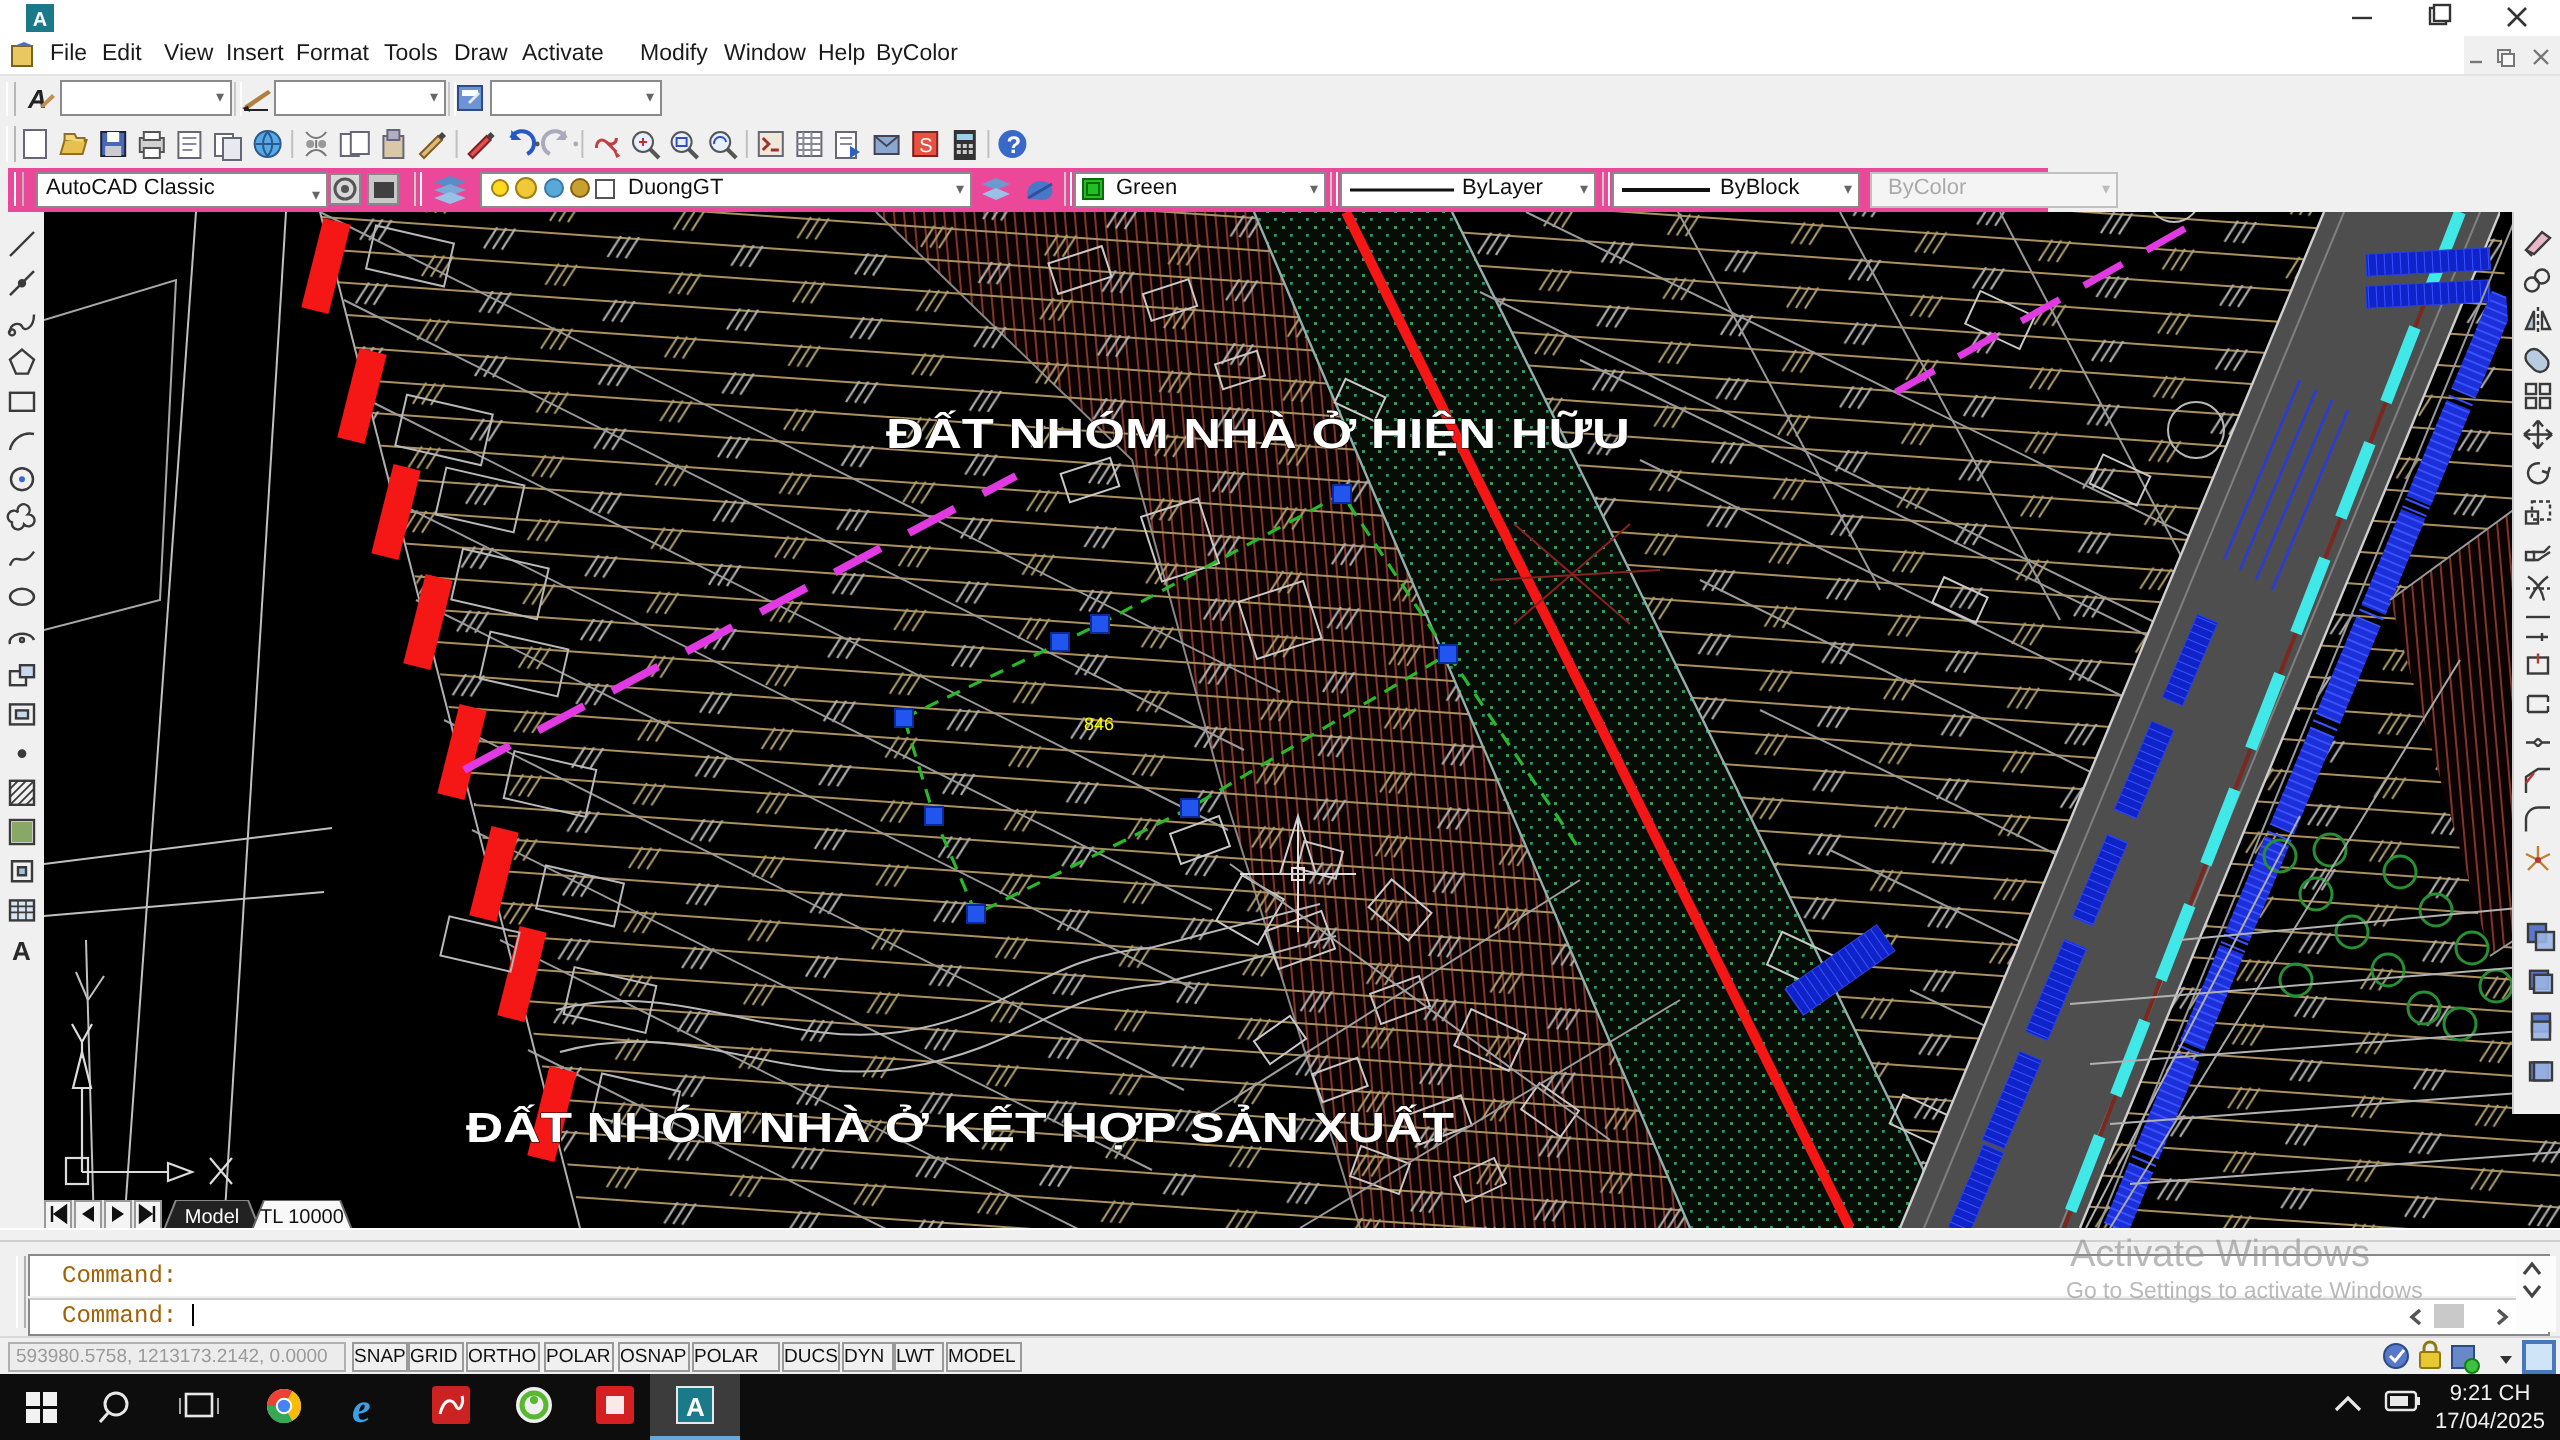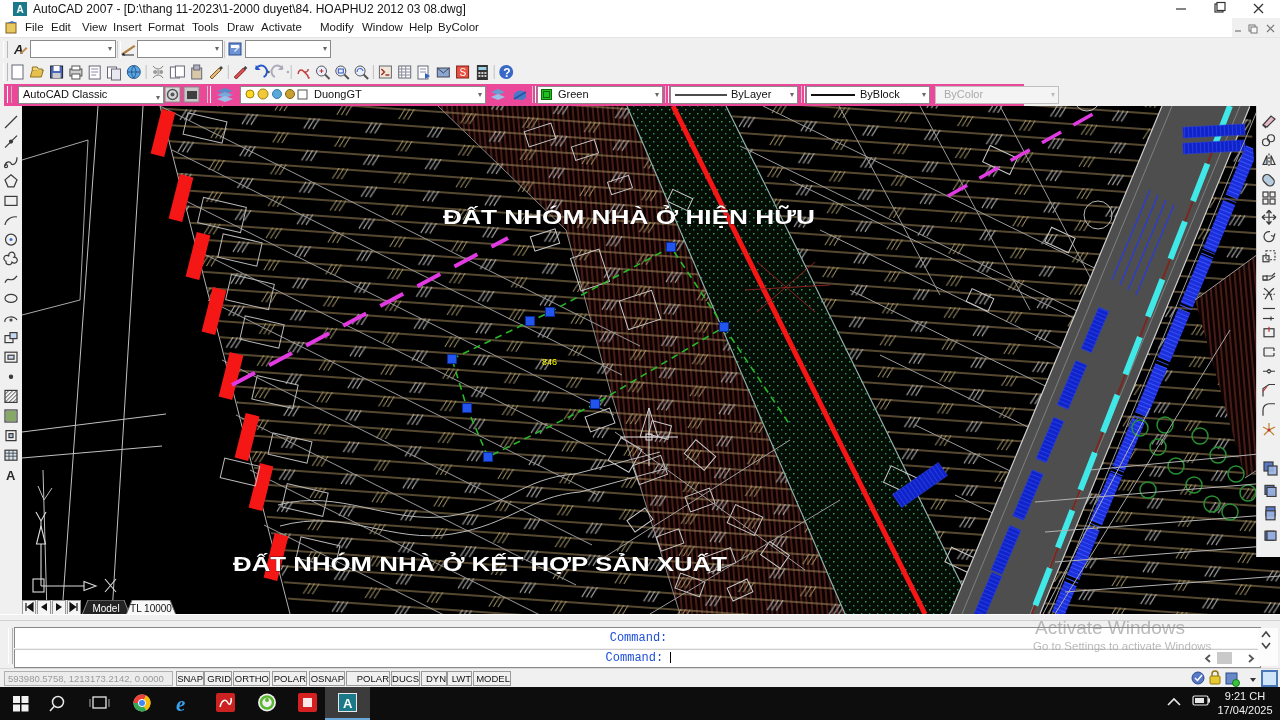--- a/index.html
+++ b/index.html
@@ -14,36 +14,35 @@
   #row3{left:4px;top:84px;width:1020px;height:22px;background:#ec4899;}
   .combo{position:absolute;background:#fff;border:1px solid #8a8a8a;font-size:11px;color:#111;}
   .combo .arr{position:absolute;right:3px;top:3px;color:#666;font-size:8px;}
   .grip{position:absolute;width:3px;border-left:1px solid #fff;border-right:1px solid #b8b8b8;}
   .vsep{position:absolute;width:2px;border-left:1px solid #c8c8c8;border-right:1px solid #fff;}
   #drawwrap{left:22px;top:106px;width:1258px;height:508px;background:#000;}
   #lefttb{left:0;top:106px;width:22px;height:508px;background:#f0f0f0;border-right:1px solid #d0d0d0;}
   #righttb{left:1256px;top:106px;width:24px;height:451px;background:#f0f0f0;border-left:1px solid #d0d0d0;}
   #cmdarea{left:0;top:614px;width:1280px;height:54px;background:#f0f0f0;}
   .cmdline{position:absolute;left:14px;width:1243px;height:18px;background:#fff;
-           font-family:"Liberation Mono",monospace;font-size:12px;color:#1d4ed8;padding-left:2px;text-align:center;}
+           font-family:"Liberation Mono",monospace;font-size:12px;color:#a16207;padding-left:16px;}
   #statusbar{left:0;top:668px;width:1280px;height:19px;background:#f0f0f0;border-top:1px solid #d8d8d8;font-size:11px;}
   .sbtn{position:absolute;top:2px;height:13px;border:1px solid #9a9a9a;background:#f0f0f0;
-        color:#111;text-align:right;font-size:9.5px;line-height:13px;overflow:hidden;}
+        color:#111;text-align:left;font-size:9.5px;line-height:13px;overflow:hidden;}
   #taskbar{left:0;top:687px;width:1280px;height:33px;background:#0d0d0d;}
   .watermark{position:absolute;color:rgba(140,140,140,0.6);}
 </style>
 </head>
 <body>
 
 <div class="abs" id="titlebar">
   <svg class="abs" style="left:13px;top:2px" width="14" height="14" viewBox="0 0 14 14">
     <rect x="0" y="0" width="14" height="14" fill="#1a7a8a"></rect>
     <text x="7" y="11" font-size="10" font-weight="bold" fill="#fff" text-anchor="middle" font-family="Liberation Sans">A</text>
   </svg>
-  <span class="abs" style="left:33px;top:2px">AutoCAD 2007 - [D:\thang 11-2023\1-2000 duyet\84. HOAPHU2 2012 03 08.dwg]</span>
   <svg class="abs" style="left:1170px;top:0" width="110" height="18" viewBox="0 0 110 18">
     <line x1="6" y1="9" x2="16" y2="9" stroke="#333" stroke-width="1.2"></line>
     <rect x="45" y="4" width="8" height="8" fill="none" stroke="#333" stroke-width="1.2"></rect>
     <rect x="47" y="2.5" width="8" height="8" fill="#fff" stroke="#333" stroke-width="1.2"></rect>
     <path d="M84 4 l9 9 M93 4 l-9 9" stroke="#333" stroke-width="1.3"></path>
   </svg>
 </div>
 
 <div class="abs" id="menubar">
   <svg class="abs" style="left:5px;top:3px" width="13" height="13" viewBox="0 0 13 13">

